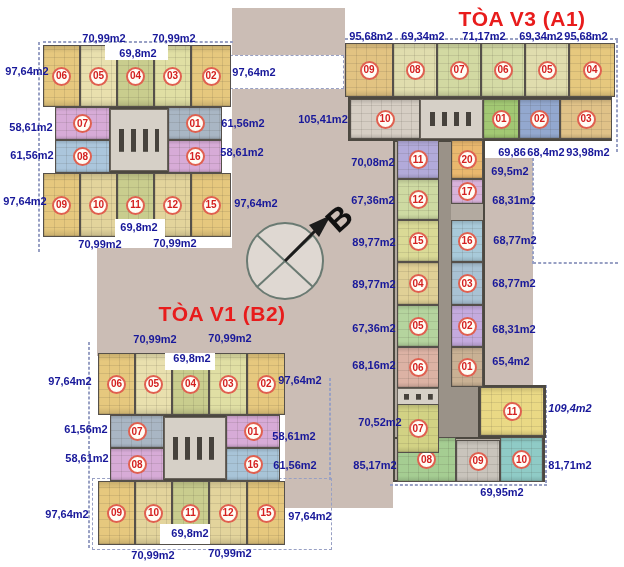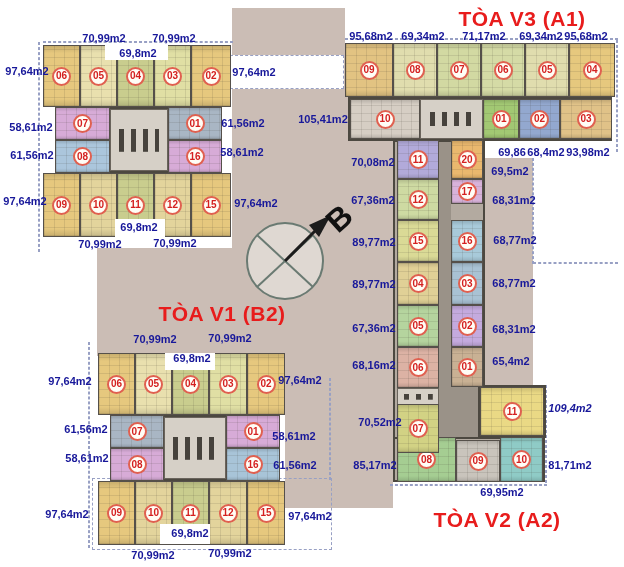--- a/index.html
+++ b/index.html
@@ -298,14 +298,13 @@
     <div class="alabel" style="left: 294px; top: 436px; z-index: 20;">58,61m2</div>
     <div class="alabel" style="left: 87px; top: 458px; z-index: 20;">58,61m2</div>
     <div class="alabel" style="left: 295px; top: 465px; z-index: 20;">61,56m2</div>
     <div class="alabel" style="left: 67px; top: 514px; z-index: 20;">97,64m2</div>
     <div class="alabel" style="left: 310px; top: 516px; z-index: 20;">97,64m2</div>
     <div class="alabel" style="left: 190px; top: 533px; z-index: 20;">69,8m2</div>
     <div class="alabel" style="left: 153px; top: 555px; z-index: 20;">70,99m2</div>
     <div class="alabel" style="left: 230px; top: 553px; z-index: 20;">70,99m2</div>
     <div class="title" style="left: 522px; top: 19px; z-index: 21;">TÒA V3 (A1)</div>
     <div class="title" style="left: 222px; top: 314px; z-index: 21;">TÒA V1 (B2)</div>
-    <div class="title" style="left: 497px; top: 520px; z-index: 21;">TÒA V2 (A2)</div>
   </div>
 
 </body></html>

